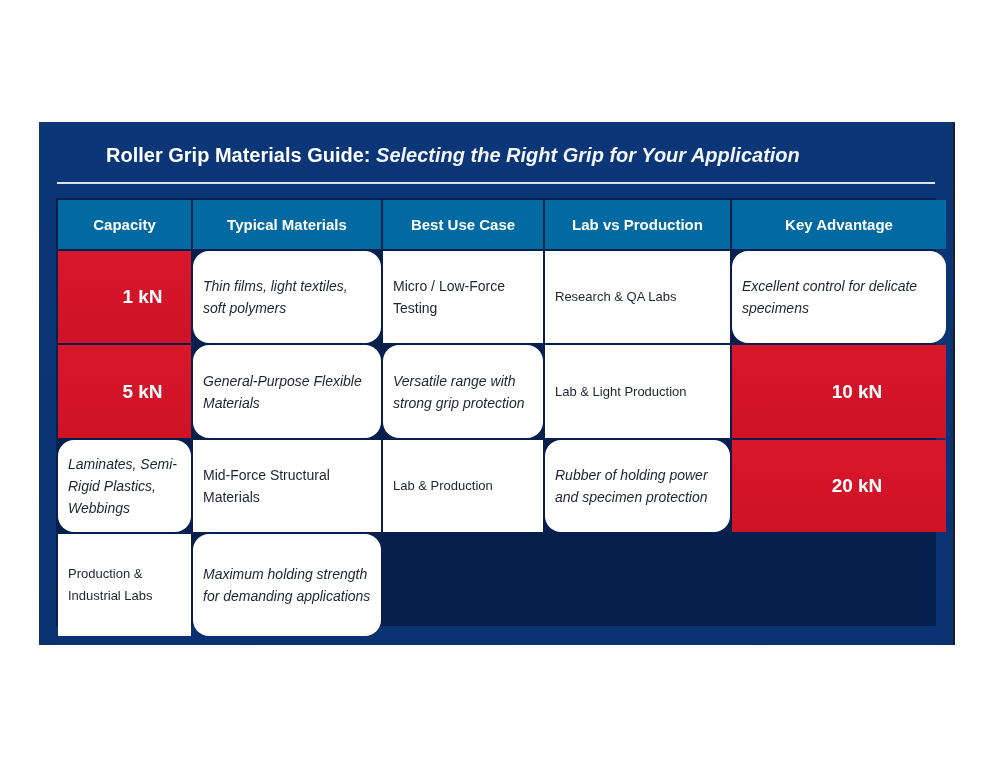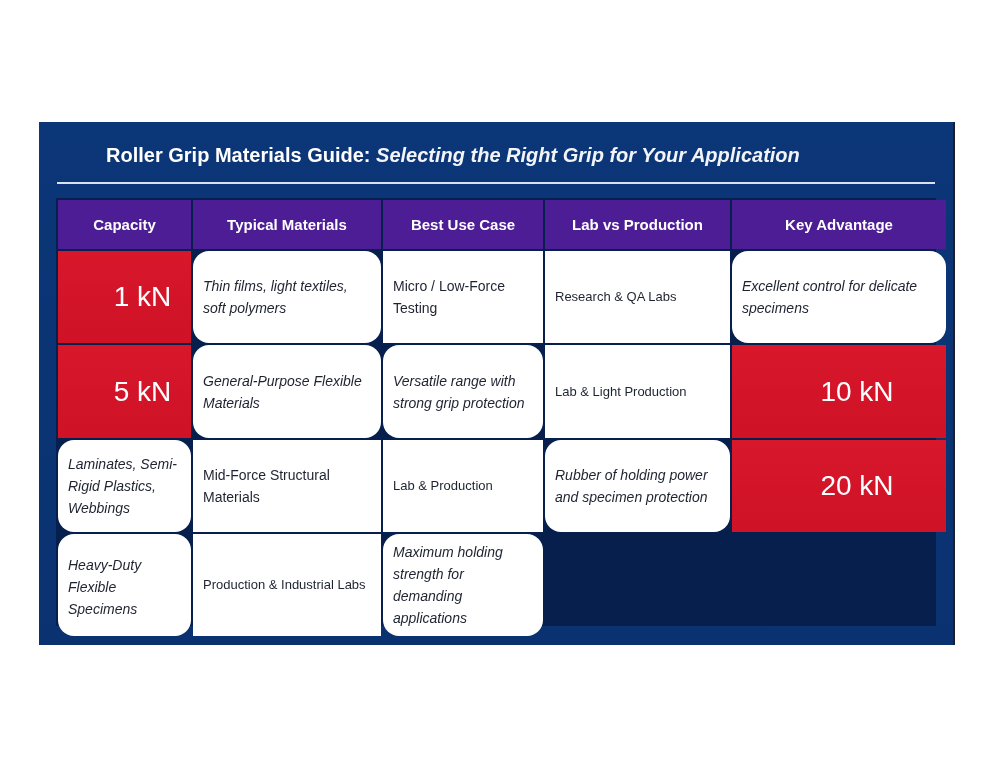--- a/index.html
+++ b/index.html
@@ -26,27 +26,27 @@
     background: #dbe2ee;
   }
   .table {
     position: absolute; left: 17px; top: 76px; width: 880px; height: 428px;
     display: grid;
     grid-template-columns: 133px 188px 160px 185px 214px;
     grid-template-rows: 49px 92px 93px 92px 102px;
     background: #061f4d; gap: 2px; padding: 2px; box-sizing: border-box;
   }
   .th {
-    background: #4c1d95; color: #fff; font-weight: bold; font-size: 15px;
+    background: #0369a1; color: #fff; font-weight: bold; font-size: 15px;
     display: flex; align-items: center; justify-content: center; text-align: center;
   }
   .cap {
     background: #d41428;
     background: linear-gradient(180deg, #d8172b 0%, #cf1226 100%);
-    color: #fff; font-weight: normal; font-size: 28px;
+    color: #fff; font-weight: bold; font-size: 19px;
     display: flex; align-items: center; justify-content: center; padding-left: 36px;
   }
   .cell {
     background: #ffffff; color: #1e2330; font-size: 14px; line-height: 22px;
     display: flex; align-items: center; padding: 0 10px; box-sizing: border-box;
   }
   .cell.it { font-style: italic; border-radius: 16px; }
   .cell.topmid { align-items: flex-start; padding-top: 20px; }
   .cell.lab { font-size: 13px; }
 </style>
@@ -78,17 +78,16 @@
     <div class="cell it">Versatile range with strong grip protection</div>
     <div class="cell lab">Lab &amp; Light Production</div>
 
     <div class="cap">10 kN</div>
     <div class="cell it">Laminates, Semi-Rigid Plastics, Webbings</div>
     <div class="cell">Mid-Force Structural Materials</div>
     <div class="cell lab">Lab &amp; Production</div>
     <div class="cell it">Rubber of holding power and specimen protection</div>
 
     <div class="cap">20 kN</div>
-    <div class="cell it topmid">Heavy-Duty Flexible Specimens</div>
     <div class="cell lab">Production &amp; Industrial Labs</div>
     <div class="cell it">Maximum holding strength for demanding applications</div>
   </div>
 </div>
 
 </body></html>

